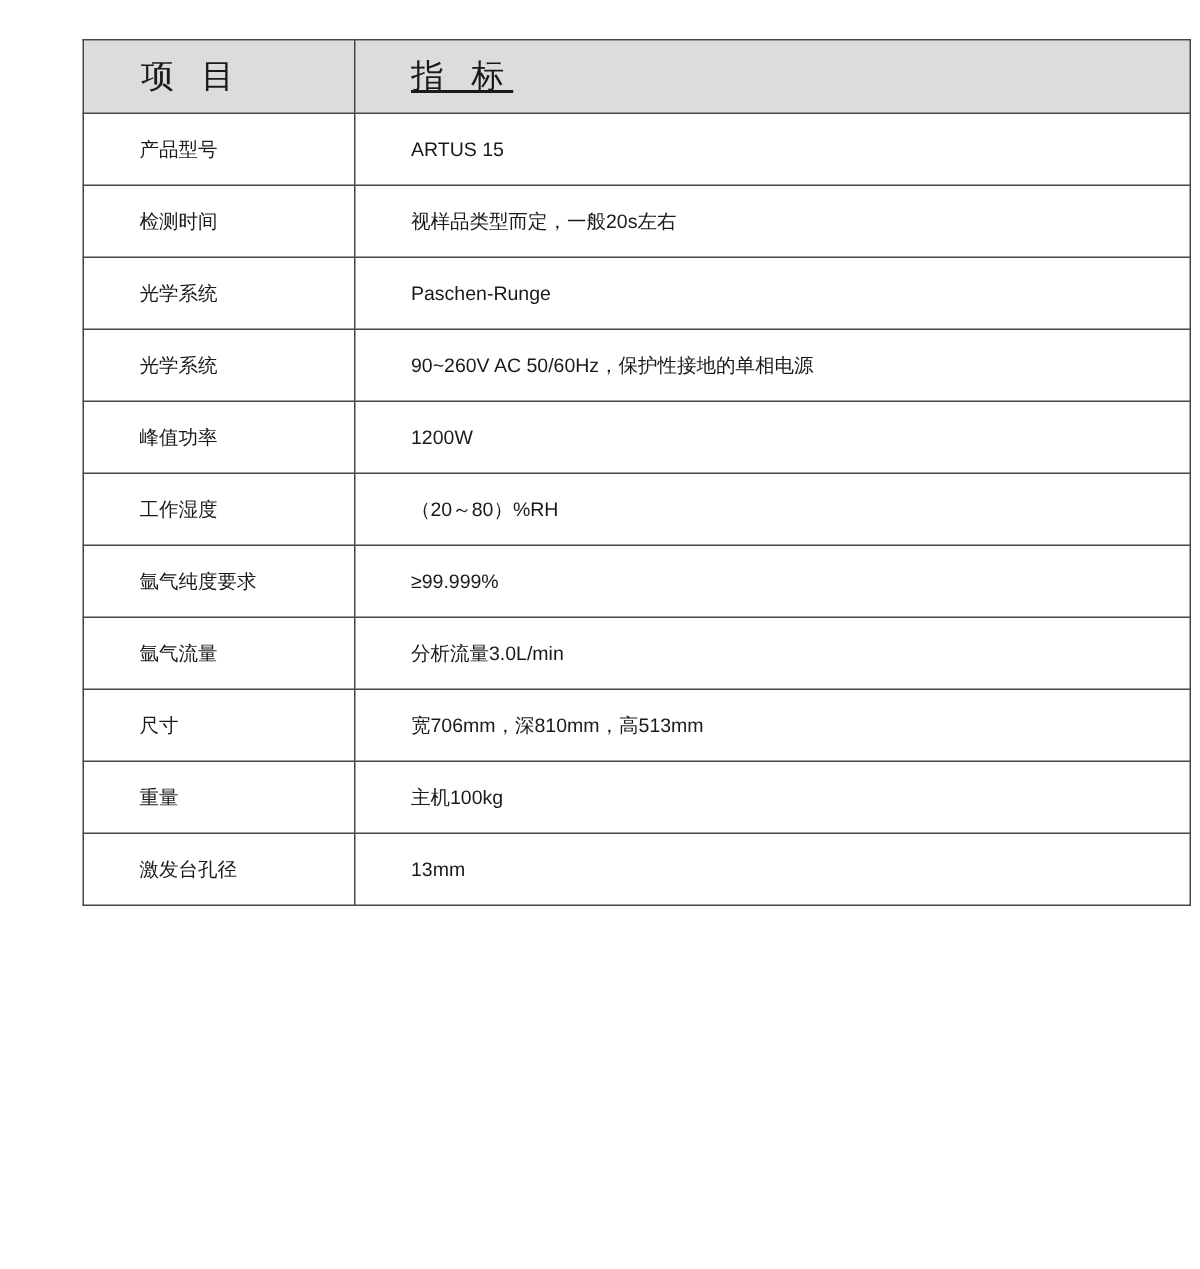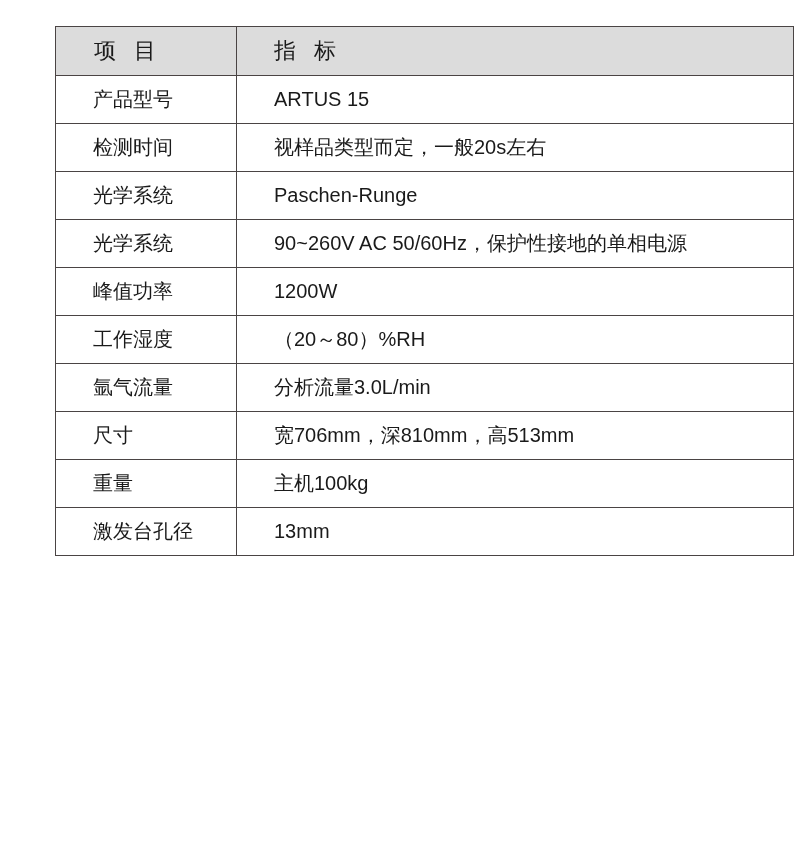--- a/index.html
+++ b/index.html
@@ -19,38 +19,38 @@
       left: 31px;
       top: 26px;
       width: 738px;
       border-collapse: collapse;
       table-layout: fixed;
       margin-left: 24px;
     }
     .spec-table td, .spec-table th {
       border: 1.5px solid #4a4444;
       padding: 0;
-      font-size: 20px;
+      font-size: 13px;
       font-weight: normal;
       text-align: left;
       vertical-align: middle;
       height: 47px;
     }
     .spec-table thead th {
       background: #dcdcdc;
       font-size: 22px;
       height: 48px;
       letter-spacing: 6px;
     }
     .col-item { width: 181px; }
     .col-spec { width: 557px; }
     .cell-item { padding-left: 37px !important; }
     .cell-spec { padding-left: 37px !important; }
     .head-item { padding-left: 38px !important; }
-    .head-spec { padding-left: 37px !important; }
+    .head-spec { padding-left: 37px !important; text-decoration: underline; }
   </style>
 </head>
 <body>
 
 <table class="spec-table">
   <colgroup>
     <col class="col-item">
     <col class="col-spec">
   </colgroup>
   <thead>
@@ -78,20 +78,24 @@
     </tr>
     <tr>
       <td class="cell-item">峰值功率</td>
       <td class="cell-spec">1200W</td>
     </tr>
     <tr>
       <td class="cell-item">工作湿度</td>
       <td class="cell-spec">（20～80）%RH</td>
     </tr>
     <tr>
+      <td class="cell-item">氩气纯度要求</td>
+      <td class="cell-spec">≥99.999%</td>
+    </tr>
+    <tr>
       <td class="cell-item">氩气流量</td>
       <td class="cell-spec">分析流量3.0L/min</td>
     </tr>
     <tr>
       <td class="cell-item">尺寸</td>
       <td class="cell-spec">宽706mm，深810mm，高513mm</td>
     </tr>
     <tr>
       <td class="cell-item">重量</td>
       <td class="cell-spec">主机100kg</td>

